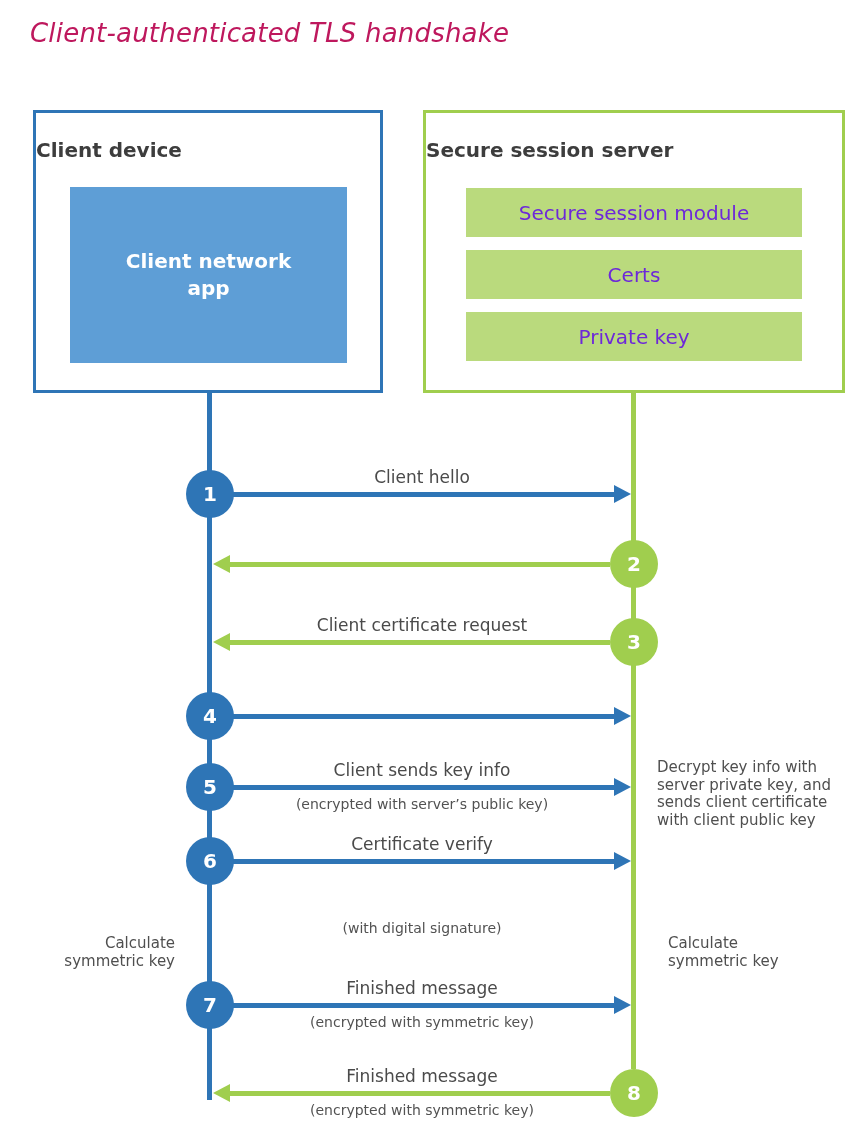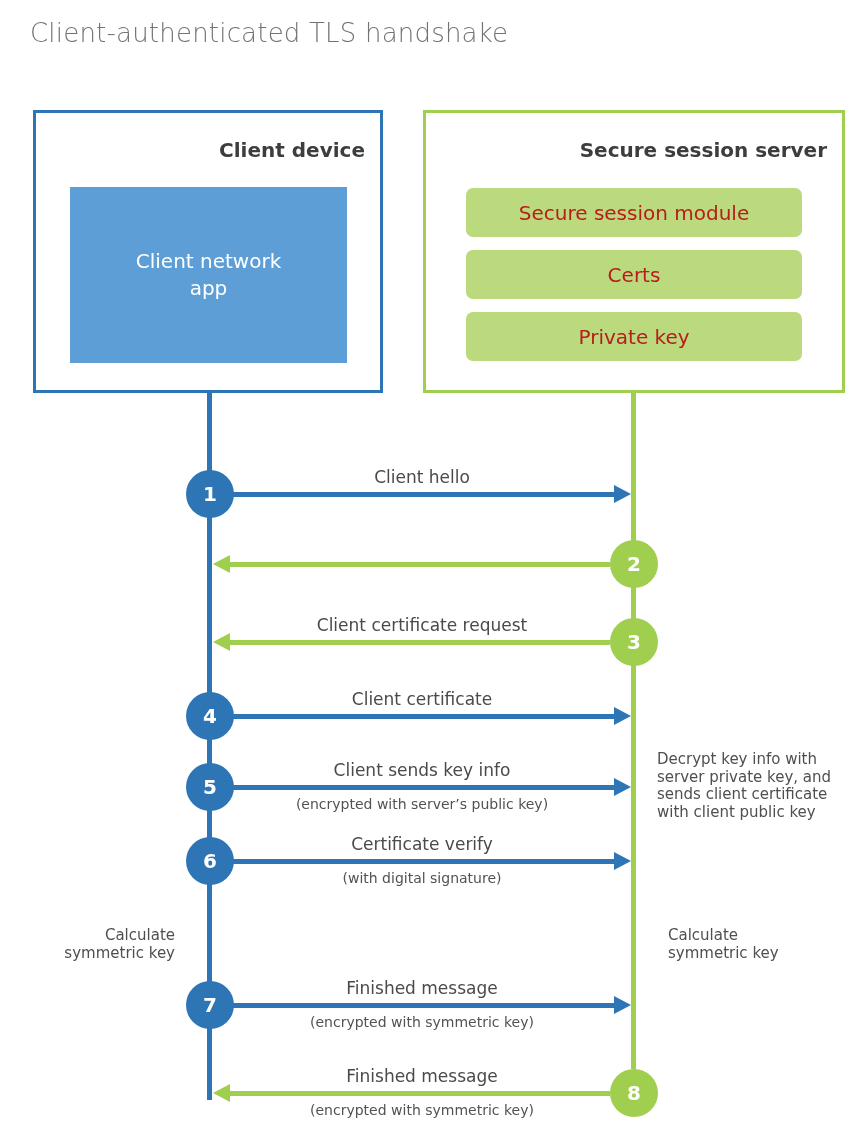--- a/index.html
+++ b/index.html
@@ -10,46 +10,46 @@
     background: #ffffff;
     font-family: "DejaVu Sans", "Liberation Sans", sans-serif;
     overflow: hidden;
   }
   .abs { position: absolute; }
 
   .page-title {
     left: 30px; top: 18px;
     font-size: 26px;
     font-weight: 300;
-    color: #737373;
+    color: #be185d;
     letter-spacing: 0.2px;
+    font-style: italic;
   }
 
   
   .actor-box { background: #fff; box-sizing: content-box; }
   .client-box { left: 33px; top: 110px; width: 344px; height: 277px; border: 3px solid #2E75B6; }
   .server-box { left: 423px; top: 110px; width: 416px; height: 277px; border: 3px solid #A0CE4E; }
   .actor-title {
-    position: absolute; left: 0; right: 15px; top: 25px;
-    text-align: right;
+    position: absolute; left: 0; right: 0; top: 25px;
+    text-align: left;
     font-size: 20px; font-weight: bold; color: #3d3d3d;
   }
   .client-app {
     position: absolute; left: 34px; top: 74px; width: 277px; height: 176px;
     background: #5E9ED6; color: #ffffff;
     display: flex; align-items: center; justify-content: center; text-align: center;
-    font-size: 20px; line-height: 27px;
+    font-size: 20px; line-height: 27px; font-weight: bold;
   }
   .client-app span { display: inline-block; max-width: 180px; }
   .server-bar {
     position: absolute; left: 40px; width: 336px; height: 49px;
-    background: #BADA7D; color: #b91c1c;
+    background: #BADA7D; color: #6d28d9;
     display: flex; align-items: center; justify-content: center;
     font-size: 20px;
-    border-radius: 7px;
   }
 
   
   .lifeline { width: 5px; }
   .lifeline.client { left: 207px; top: 392px; height: 708px; background: #2E75B6; }
   .lifeline.server { left: 631px; top: 392px; height: 677px; background: #A0CE4E; }
 
   
   .circle {
     width: 48px; height: 48px; border-radius: 50%;
@@ -71,21 +71,21 @@
   .msg-label {
     left: 221px; width: 402px; text-align: center;
     font-size: 17px; line-height: 20px; color: #4a4a4a;
   }
   .msg-sub {
     left: 221px; width: 402px; text-align: center;
     font-size: 14px; line-height: 16px; color: #525252;
   }
 
   
-  .note { font-size: 15px; line-height: 17.5px; color: #4f4f4f; }
+  .note { font-size: 15px; line-height: 17.5px; color: #4f4f4f; margin-top: 8px; }
   .note .ln { display: block; }
   .note-calc-left  { left: 55px;  top: 927px; width: 120px; text-align: right; }
   .note-calc-right { left: 668px; top: 927px; width: 130px; text-align: left; }
   .note-decrypt    { left: 657px; top: 751px; width: 185px; text-align: left; }
 </style>
 </head>
 <body>
 
 <div class="diagram">
 
@@ -115,35 +115,34 @@
 
   <div class="abs h-line green" style="top:562px"></div>
   <div class="abs ah left" style="top:555px"></div>
   <div class="abs circle green" style="top:540px">2</div>
 
   <div class="abs msg-label" style="top:615px">Client certificate request</div>
   <div class="abs h-line green" style="top:640px"></div>
   <div class="abs ah left" style="top:633px"></div>
   <div class="abs circle green" style="top:618px">3</div>
 
-  <div class="abs msg-label" style="top:689px">Client certificate</div>
   <div class="abs h-line blue" style="top:714px"></div>
   <div class="abs ah right" style="top:707px"></div>
   <div class="abs circle blue" style="top:692px">4</div>
 
   <div class="abs msg-label" style="top:760px">Client sends key info</div>
   <div class="abs h-line blue" style="top:785px"></div>
   <div class="abs ah right" style="top:778px"></div>
   <div class="abs msg-sub" style="top:796px">(encrypted with server’s public key)</div>
   <div class="abs circle blue" style="top:763px">5</div>
 
   <div class="abs msg-label" style="top:834px">Certificate verify</div>
   <div class="abs h-line blue" style="top:859px"></div>
   <div class="abs ah right" style="top:852px"></div>
-  <div class="abs msg-sub" style="top:870px">(with digital signature)</div>
+  <div class="abs msg-sub" style="top:920px">(with digital signature)</div>
   <div class="abs circle blue" style="top:837px">6</div>
 
   <div class="abs note note-decrypt">
     <span class="ln">Decrypt key info with</span>
     <span class="ln">server private key, and</span>
     <span class="ln">sends client certificate</span>
     <span class="ln">with client public key</span>
   </div>
   <div class="abs note note-calc-left">
     <span class="ln">Calculate</span>

